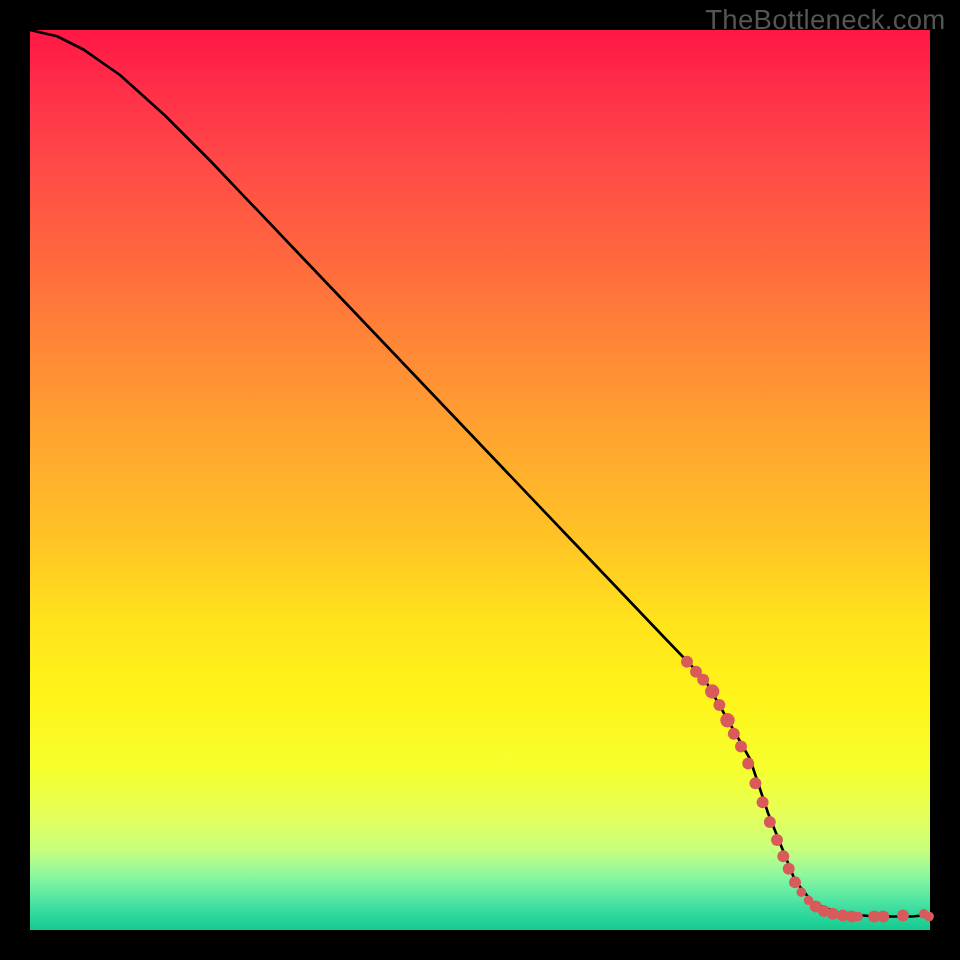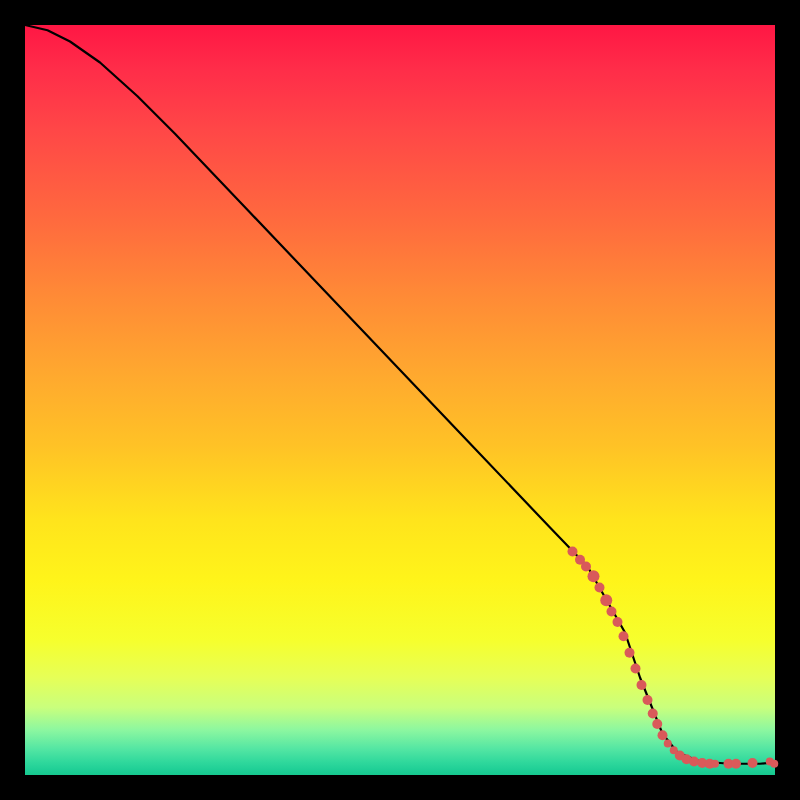--- a/index.html
+++ b/index.html
@@ -73,20 +73,21 @@
   }
   .marker {
     fill: #d95a5a;
     stroke: none;
   }
 </style>
 </head>
 <body>
 
 <div class="frame">
+  <div class="watermark">TheBottleneck.com</div>
 
   <div class="plot-area">
     <svg class="overlay" viewBox="0 0 750 750" preserveAspectRatio="none">
       <path id="curve-path" class="curve" d="M0.00 0.00 L22.50 5.25 L45.00 16.50 L75.00 37.50 L112.50 71.25 L150.00 108.75 L225.00 187.50 L300.00 266.25 L375.00 345.00 L450.00 423.75 L525.00 502.50 L562.50 541.50 L600.00 607.50 L615.00 652.50 L630.00 690.00 L637.50 708.75 L652.50 727.50 L675.00 736.50 L705.00 738.75 L735.00 738.75 L750.00 737.25"></path>
       <g id="markers-group">
           <circle cx="547.50" cy="526.50" r="5" class="marker"></circle>
           <circle cx="555.00" cy="534.75" r="5" class="marker"></circle>
           <circle cx="561.00" cy="541.50" r="5" class="marker"></circle>
           <circle cx="568.50" cy="551.25" r="6" class="marker"></circle>
           <circle cx="574.50" cy="562.50" r="5" class="marker"></circle>

